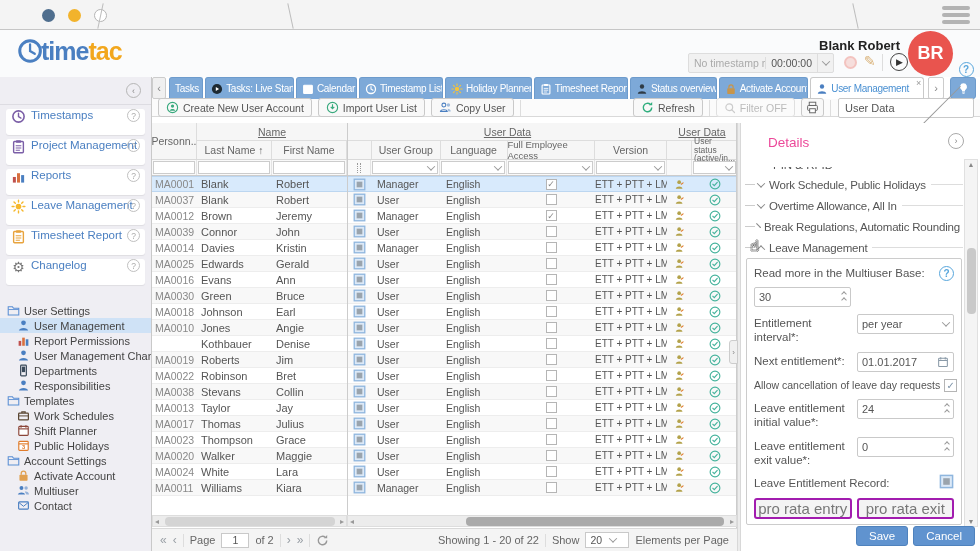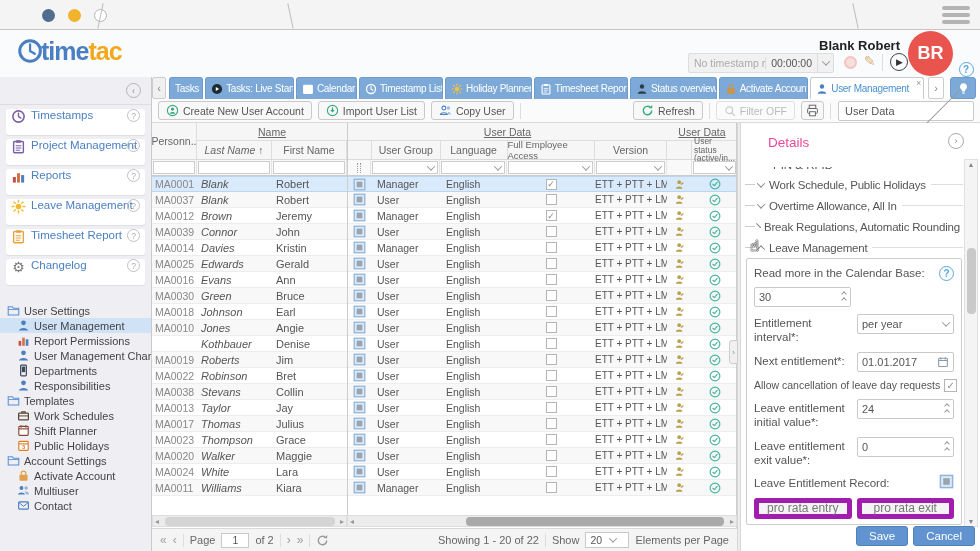--- a/index.html
+++ b/index.html
@@ -43,42 +43,42 @@
   .power::after{content:'';position:absolute;left:50%;top:-3.5px;transform:translateX(-50%);width:2px;height:6px;background:#e2574e;}
   
   .tabstrip{position:absolute;left:152px;top:77px;width:774px;height:22px;display:flex;align-items:flex-end;overflow:hidden;}
   .tabnav{width:14px;height:22px;background:#f0f0f0;border:1px solid #ccc;border-radius:2px;display:flex;align-items:center;justify-content:center;color:#888;font-size:11px;flex:none;margin-right:3px;}
   .tab{height:22px;background:#7da9d8;border:1px solid #6d9bcc;border-bottom:none;border-radius:3px 3px 0 0;color:#fff;font-size:10px;letter-spacing:-0.3px;display:flex;align-items:center;gap:3px;padding:0 5px;margin-right:2px;white-space:nowrap;overflow:hidden;min-width:0;position:relative;}
   .tab.active{background:#fff;border-color:#c9c9c9;color:#4a90d2;padding-right:14px;flex:none;}
   .tab .tclose{position:absolute;right:2px;top:0px;font-size:9px;color:#999;}
   .tabmore{position:absolute;left:928px;top:77px;width:16px;height:22px;background:#fff;border:1px solid #ccc;border-radius:2px;display:flex;align-items:center;justify-content:center;color:#888;font-size:11px;}
   .bulbbtn{position:absolute;left:950px;top:77px;width:26px;height:22px;background:#7da9d8;border:1px solid #6d9bcc;border-radius:3px;display:flex;align-items:center;justify-content:center;}
   
-  .toolbar{position:absolute;left:152px;top:99px;width:828px;height:24px;background:#fbfbfb;border-bottom:1px solid #d9d9d9;display:flex;align-items:center;}
+  .toolbar{position:absolute;left:152px;top:99px;width:828px;height:18px;background:#fbfbfb;border-bottom:1px solid #d9d9d9;display:flex;align-items:center;}
   .tbtn{height:19px;background:#f8f8f8;border:1px solid #c9c9c9;border-radius:3px;display:flex;align-items:center;gap:4px;padding:0 7px;font-size:10.5px;color:#555;margin-left:6px;white-space:nowrap;}
   .tbtn.dis{color:#bbb;border-color:#e0e0e0;background:#fbfbfb;}
   .tb-div{width:1px;height:16px;background:#ddd;margin-left:6px;}
   .tb-right{position:absolute;right:6px;display:flex;align-items:center;}
   .viewsel{width:136px;height:20px;background:#fff;border:1px solid #c9c9c9;border-radius:2px;display:flex;align-items:center;font-size:11px;color:#555;padding:0 6px;margin-left:7px;}
   .viewsel span{flex:1;}
   
   .sidebar{position:absolute;left:0;top:77px;width:152px;height:474px;background:#efeef3;border-right:1px solid #c9c9c9;}
   .sb-head{height:28px;border-bottom:1px solid #dddce2;position:relative;}
   .collcirc{position:absolute;right:10px;top:6px;width:15px;height:15px;border-radius:50%;border:1px solid #b5b5b5;color:#888;font-size:9px;display:flex;align-items:center;justify-content:center;}
   .module{height:26px;margin:4px 6px 0 6px;background:#fff;border-radius:3px;box-shadow:0 1px 1px rgba(0,0,0,.07);display:flex;align-items:flex-start;padding:0 5px;position:relative;}
   .module .mlb{color:#4a7fc1;font-size:11.5px;margin-left:5px;white-space:nowrap;overflow:hidden;}
   .module .mq{position:absolute;right:5px;width:13px;height:13px;border-radius:50%;border:1px solid #c0c0c0;color:#aaa;font-size:8.5px;display:flex;align-items:center;justify-content:center;}
   .tree{margin-top:18px;}
   .titem{height:15px;display:flex;align-items:center;font-size:11px;color:#444;white-space:nowrap;overflow:hidden;}
   .titem.sel{background:#cfe2f6;}
   .titem .tlb{margin-left:4px;}
   
   .grid{position:absolute;left:152px;top:123px;width:585px;height:405px;background:#fff;font-size:11px;color:#555;}
   .cell{flex:none;overflow:hidden;white-space:nowrap;}
-  .c-pn{width:45px;} .c-ln{width:75px;font-style:italic;} .c-fn{width:75px;}
+  .c-pn{width:45px;} .c-ln{width:75px;} .c-fn{width:75px;}
   .c-ic{width:24px;border-left:1px solid #ccc;} .c-ug{width:69px;} .c-lg{width:67px;} .c-fa{width:88px;} .c-vs{width:72px;text-align:center;} .c-bd{width:25px;} .c-st{width:45px;}
   .ghead{display:flex;background:#f6f6f6;color:#666;border-bottom:1px solid #d9d9d9;height:37px;}
   .hcell{border-right:1px solid #ddd;display:flex;align-items:center;justify-content:center;font-size:10.5px;}
   .hstack{display:flex;flex-direction:column;}
   .hgrow{height:18px;border-bottom:1px solid #ddd;display:flex;align-items:center;justify-content:center;font-size:10.5px;text-decoration:underline;}
   .hsub{display:flex;height:18px;}
   .hsub .hcell{height:18px;}
   .c-st.hcell{font-size:8.5px;white-space:normal;line-height:1.05;text-align:left;padding-left:2px;}
   .c-fa.hcell{font-size:9.5px;}
   .filterrow{display:flex;height:16px;background:#f9f9f9;border-bottom:1px solid #ccc;}
@@ -131,21 +131,21 @@
   .frow{display:flex;align-items:flex-start;margin-bottom:7px;}
   .flabel{flex:1;font-size:11.5px;color:#555;line-height:1.25;padding-top:2px;padding-right:4px;}
   .fctrl{width:97px;height:20px;background:#fff;border:1px solid #c9c9c9;border-radius:2px;display:flex;align-items:center;font-size:11px;color:#555;padding:0 4px;flex:none;}
   .fctrl .val{flex:1;white-space:nowrap;overflow:hidden;}
   .spin{display:flex;flex-direction:column;gap:2px;align-items:center;}
   .spin .chv{transform:rotate(135deg);width:4px;height:4px;border-width:1.2px;}
   .cbrow{display:flex;align-items:center;margin-bottom:7px;}
   .cbrow .flabel{font-size:10.5px;white-space:nowrap;padding-top:0;}
   .dcb{width:13px;height:13px;border:1px solid #b5b5b5;background:#fff;display:flex;align-items:center;justify-content:center;font-size:10px;color:#7d93a8;flex:none;}
   .prow{display:flex;gap:5px;margin-top:3px;}
-  .prbtn{flex:1;height:21px;background:#f4f4f4;border:5px solid #a21caf;border-radius:3px;font-size:12px;color:#777;display:flex;align-items:center;justify-content:center;}
+  .prbtn{flex:1;height:21px;background:#f4f4f4;border:2px solid #a21caf;border-radius:3px;font-size:15px;color:#777;display:flex;align-items:center;justify-content:center;}
   .dfoot{position:absolute;right:5px;bottom:5px;display:flex;gap:5px;}
   .bluebtn{height:20px;padding:0 12px;background:#6093cf;border:1px solid #4f82bd;border-radius:3px;color:#fff;font-size:11.5px;display:flex;align-items:center;}
   .vscroll{position:absolute;right:2px;top:36px;width:14px;height:368px;background:#f4f4f4;border:1px solid #e0e0e0;}
   .vsar{position:absolute;left:0;width:12px;text-align:center;font-size:7px;color:#888;}
   .vthumb{position:absolute;left:1.5px;top:88px;width:9px;height:66px;background:#c9c9c9;border-radius:4px;}
   .cursor{position:absolute;left:750px;top:237px;font-size:15px;color:#fff;text-shadow:-1px 0 0 #333,1px 0 0 #333,0 -1px 0 #333,0 1px 0 #333;z-index:50;}
 </style>
 </head>
 <body>
 
@@ -1432,21 +1432,21 @@
           </div>
         </div>
       <div class="dsec">
         <span class="pre"></span>
           <span class="chv chvu" style="border-color:#888;"></span>
         <span class="lb">Leave Management</span>
           <span class="post"></span>
       </div>
       <div class="lmbox">
         <div class="kbrow">
-          <span class="kbl">Read more in the Calendar Base:</span>
+          <span class="kbl">Read more in the Multiuser Base:</span>
           <span class="qc" style="margin:0;">?</span>
         </div>
         <div id="dfields">
             <div class="frow">
               <div class="fctrl">
                 <span class="val">30</span>
                 <span class="spin">
                   <span class="chv chvu" style="width: 4px; height: 4px; border-width: 1.2px;"></span>
                   <span class="chv" style="width: 4px; height: 4px; border-width: 1.2px;"></span>
                 </span>

